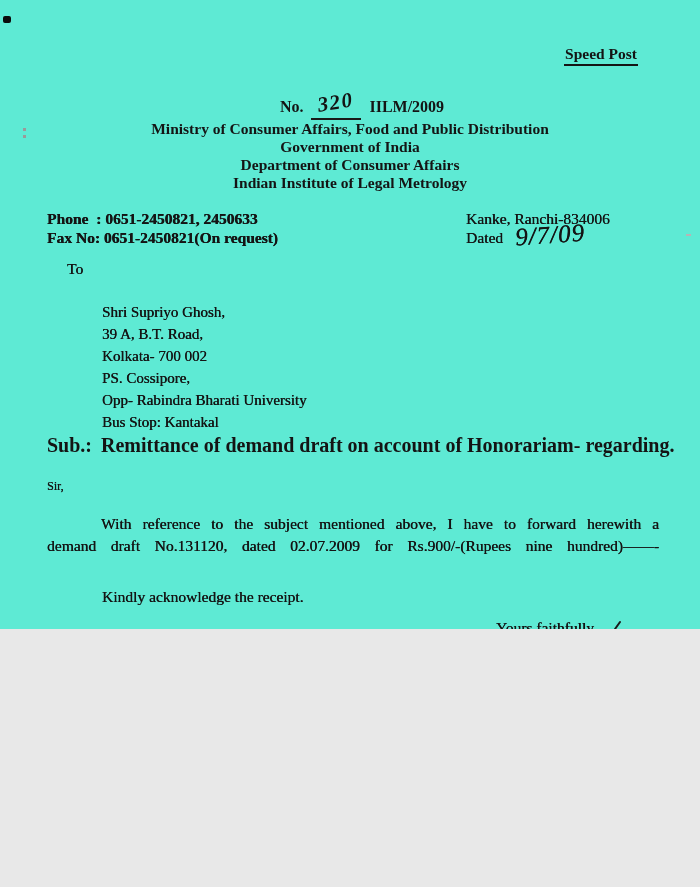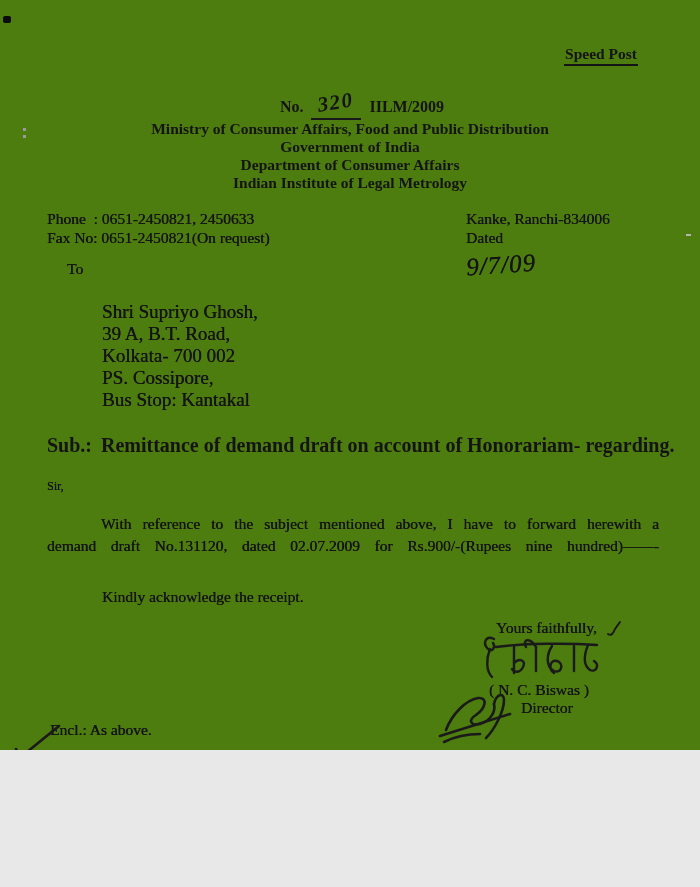--- a/index.html
+++ b/index.html
@@ -1,20 +1,20 @@
 <!DOCTYPE html>
 <html><head>
 <meta charset="utf-8">
 <style>
   html,body { margin:0; padding:0; background:#e8e8e8; }
   .page {
     position:relative;
-    width:700px; height:750px;
+    width:700px; height:629px;
     margin:0 auto;
-    background:#4d7c0f;
+    background:#5eead4;
     font-family:"Liberation Serif","DejaVu Serif",serif;
     color:#141414;
     overflow:hidden;
   }
   .abs { position:absolute; }
   .scan { text-shadow:0.35px 0 0 currentColor; } 
 
   .corner-dot { top:16px; left:3px; width:8px; height:7px; background:#0b0b0b; border-radius:2px; }
   .speck { position:absolute; background:#9a9a9a; }
 
@@ -34,30 +34,30 @@
     display:inline-block; font-style:italic; font-size:21px; font-weight:600;
     transform:rotate(-9deg) translateY(-3px); letter-spacing:1.5px;
   }
 
   .letterhead {
     top:120px; left:0; width:100%;
     text-align:center; font-size:15.5px; font-weight:700; line-height:18px;
   }
 
   .contact-left { top:210px; left:47px; font-size:15.5px; line-height:18.5px; }
-  .contact-left div { white-space:pre-wrap; }
+  .contact-left div { white-space:pre-wrap;font-weight:bold; }
   .contact-right { top:210px; left:466px; font-size:15.5px; line-height:18.5px; }
-  .dated-row { display:flex; gap:12px; align-items:flex-start;flex-direction:column; }
+  .dated-row { display:flex; gap:12px; align-items:flex-start; }
   .hand-date {
     display:inline-block; font-style:italic; font-size:25px; font-weight:500;
     transform:rotate(-4deg); letter-spacing:1px; margin-top:-3px;
   }
 
   .to-label { top:260px; left:47px; font-size:15.5px;margin-left:20px; }
-  .address { top:301px; left:102px; font-size:19px; line-height:22px; }
+  .address { top:301px; left:102px; font-size:15px; line-height:22px; }
 
   .subject { top:434px; left:47px; font-size:20px; font-weight:700; display:flex; }
   .subject .sub-label { width:54px; flex:0 0 auto; }
 
   .sir { top:479px; left:47px; font-size:12px; }
 
   .body-para { top:513px; left:47px; width:612px; font-size:15.5px; line-height:22px; }
   .jl { text-align:justify; text-align-last:justify; }
   .indent { text-indent:54px; }
 
@@ -112,20 +112,21 @@
       <span class="hand-date">9/7/09</span>
     </div>
   </div>
 
   <div class="abs to-label scan">To</div>
   <div class="abs address scan">
     <div>Shri Supriyo Ghosh,</div>
     <div>39 A, B.T. Road,</div>
     <div>Kolkata- 700 002</div>
     <div>PS. Cossipore,</div>
+    <div>Opp- Rabindra Bharati University</div>
     <div>Bus Stop: Kantakal</div>
   </div>
 
   <div class="abs subject">
     <span class="sub-label">Sub.:</span>
     <span>Remittance of demand draft on account of Honorariam- regarding.</span>
   </div>
 
   <div class="abs sir scan">Sir,</div>
 

